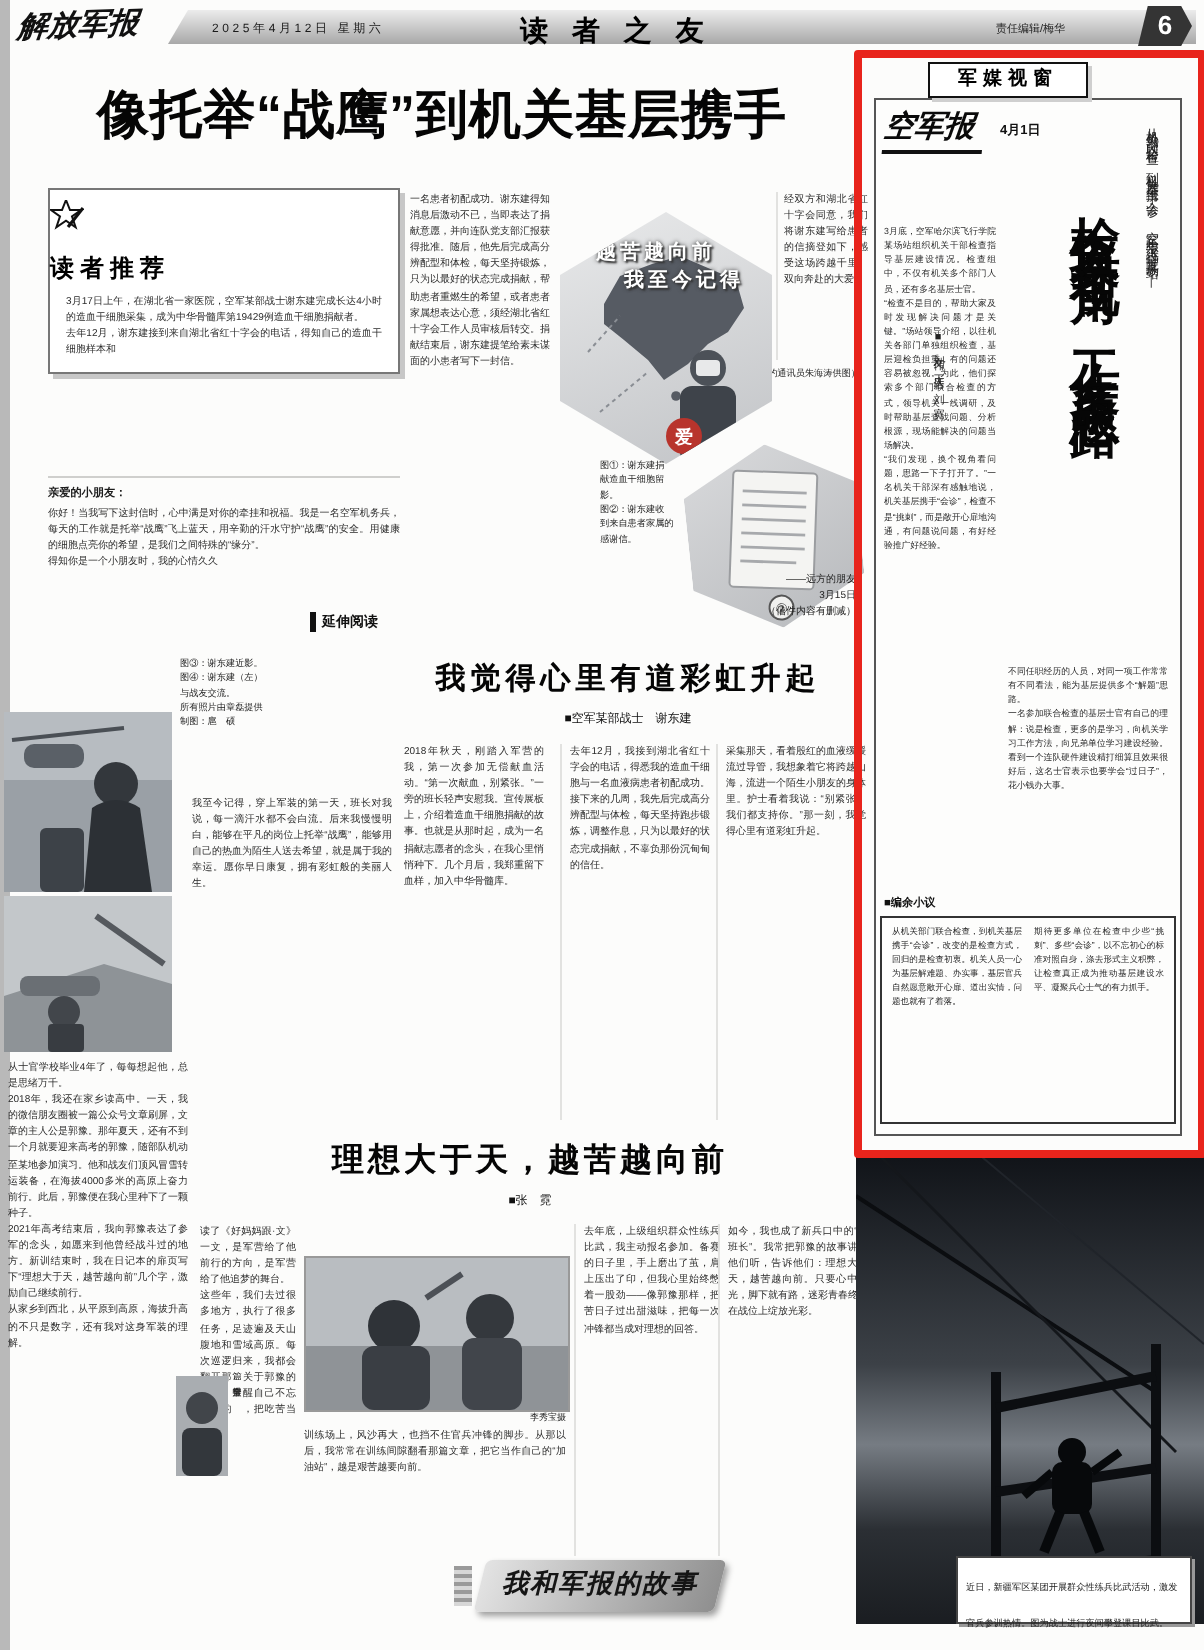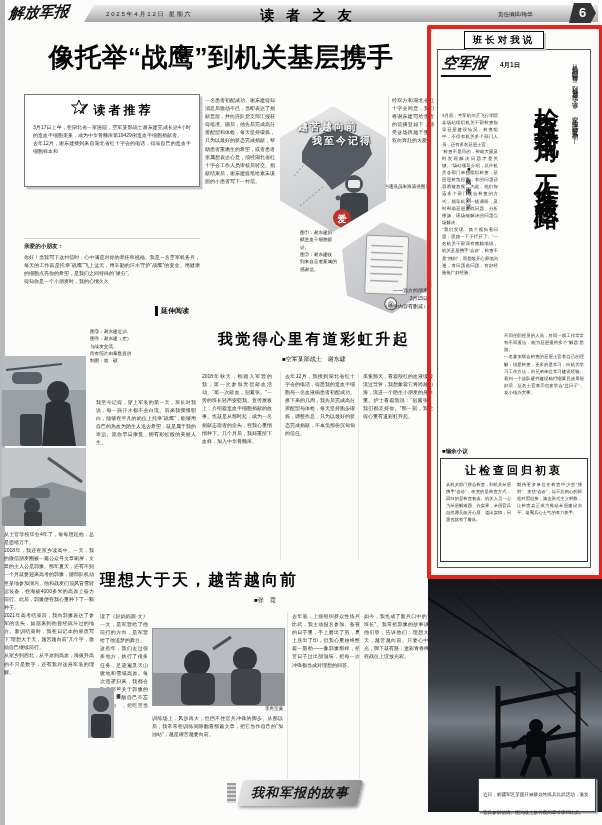--- a/index.html
+++ b/index.html
@@ -29,21 +29,21 @@
 
   <div class="abs" style="left:228px;top:6.5px;width:160px;text-align:center;font-size:14px;font-weight:bold;letter-spacing:4px;color:#000;">读 者 之 友</div>
 
   <div class="abs" style="left:498px;top:10.5px;font-size:5.5px;color:#222;">责任编辑/梅华</div>
 
   <div class="abs" style="left:569px;top:3px;width:27px;height:20px;background:#343434;color:#fff;font-size:13px;font-weight:bold;text-align:center;line-height:20px;clip-path:polygon(18% 0,80% 0,100% 50%,80% 100%,0 100%);">6</div>
 
   <div class="abs" style="left:16px;top:40px;width:410px;text-align:center;font-size:26px;font-weight:900;letter-spacing:0.5px;color:#050505;">像托举“战鹰”到机关基层携手</div>
 
   <div class="abs" style="left:24px;top:94px;width:174px;height:91px;border:1px solid #777;box-shadow:2.5px 2.5px 0 #c7c7c7;background:#fff;">
-    <div style="display:flex;align-items:flex-end;justify-content:center;gap:6px;margin-top:5px;">
+    <div style="display:flex;align-items:flex-start;justify-content:center;gap:6px;margin-top:5px;flex-direction:column;">
       <span style="display:inline-block;">
         <svg width="17" height="15" viewBox="0 0 17 15">
             <polygon points="8,0 10,5 15.5,5 11,8.2 12.8,13.6 8,10.3 3.2,13.6 5,8.2 0.5,5 6,5" fill="#fff" stroke="#111" stroke-width="1"></polygon>
             <line x1="9" y1="13.5" x2="16.5" y2="4" stroke="#111" stroke-width="1.6"></line>
           </svg>
       </span>
       <span style="font-size:12px;font-weight:bold;letter-spacing:3px;color:#000;">读者推荐</span>
     </div>
     <div class="t" style="margin:4px 8px 0 8px;height:52px;white-space:pre-line;">3月17日上午，在湖北省一家医院，空军某部战士谢东建完成长达4小时的造血干细胞采集，成为中华骨髓库第19429例造血干细胞捐献者。
 去年12月，谢东建接到来自湖北省红十字会的电话，得知自己的造血干细胞样本和</div>
@@ -137,21 +137,21 @@
   <div class="abs" style="left:155px;top:306px;font-size:7px;font-weight:bold;color:#111;border-left:3px solid #111;padding-left:3px;">延伸阅读</div>
 
   <div class="abs" style="left:198px;top:330px;width:232px;text-align:center;font-size:15px;font-weight:900;letter-spacing:2.5px;color:#050505;">我觉得心里有道彩虹升起</div>
   <div class="abs" style="left:198px;top:355px;width:232px;text-align:center;font-size:6px;color:#111;">■空军某部战士　谢东建</div>
 
   <div class="abs t" style="left:96px;top:398px;width:100px;height:166px;">我至今记得，穿上军装的第一天，班长对我说，每一滴汗水都不会白流。后来我慢慢明白，能够在平凡的岗位上托举“战鹰”，能够用自己的热血为陌生人送去希望，就是属于我的幸运。愿你早日康复，拥有彩虹般的美丽人生。</div>
   <div class="abs t" style="left:202px;top:372px;width:70px;height:188px;">2018年秋天，刚踏入军营的我，第一次参加无偿献血活动。“第一次献血，别紧张。”一旁的班长轻声安慰我。宣传展板上，介绍着造血干细胞捐献的故事。也就是从那时起，成为一名捐献志愿者的念头，在我心里悄悄种下。几个月后，我郑重留下血样，加入中华骨髓库。</div>
   <div class="abs t colrule" style="left:280px;top:372px;width:70px;height:188px;padding-left:4px;">去年12月，我接到湖北省红十字会的电话，得悉我的造血干细胞与一名血液病患者初配成功。接下来的几周，我先后完成高分辨配型与体检，每天坚持跑步锻炼，调整作息，只为以最好的状态完成捐献，不辜负那份沉甸甸的信任。</div>
   <div class="abs t colrule" style="left:358px;top:372px;width:70px;height:188px;padding-left:4px;">采集那天，看着殷红的血液缓缓流过导管，我想象着它将跨越山海，流进一个陌生小朋友的身体里。护士看着我说：“别紧张，我们都支持你。”那一刻，我觉得心里有道彩虹升起。</div>
 
-  <div class="abs" style="left:100px;top:570px;width:330px;text-align:left;font-size:16px;font-weight:900;letter-spacing:2px;color:#050505;">理想大于天，越苦越向前</div>
+  <div class="abs" style="left:100px;top:570px;width:330px;text-align:center;font-size:16px;font-weight:900;letter-spacing:2px;color:#050505;">理想大于天，越苦越向前</div>
   <div class="abs" style="left:100px;top:596px;width:330px;text-align:center;font-size:6px;color:#111;">■张　霓</div>
 
   <div class="abs t" style="left:4px;top:530px;width:90px;height:292px;white-space:pre-line;">从士官学校毕业4年了，每每想起他，总是思绪万千。
 2018年，我还在家乡读高中。一天，我的微信朋友圈被一篇公众号文章刷屏，文章的主人公是郭豫。那年夏天，还有不到一个月就要迎来高考的郭豫，随部队机动至某地参加演习。他和战友们顶风冒雪转运装备，在海拔4000多米的高原上奋力前行。此后，郭豫便在我心里种下了一颗种子。
 2021年高考结束后，我向郭豫表达了参军的念头，如愿来到他曾经战斗过的地方。新训结束时，我在日记本的扉页写下“理想大于天，越苦越向前”几个字，激励自己继续前行。
 从家乡到西北，从平原到高原，海拔升高的不只是数字，还有我对这身军装的理解。</div>
   <div class="abs t" style="left:100px;top:612px;width:48px;height:206px;white-space:pre-line;">读了《好妈妈跟·文》一文，是军营给了他前行的方向，是军营给了他追梦的舞台。
 这些年，我们去过很多地方，执行了很多任务，足迹遍及天山腹地和雪域高原。每次巡逻归来，我都会翻开那篇关于郭豫的文章，提醒自己不忘来时的路，把吃苦当成长。</div>
 
   <div class="abs" style="left:152px;top:628px;width:131px;height:76px;border:1px solid #999;">
@@ -236,24 +236,23 @@
 
   <div class="abs t" style="left:442px;top:112px;width:56px;height:332px;font-size:4.4px;white-space:pre-line;">3月底，空军哈尔滨飞行学院某场站组织机关干部检查指导基层建设情况。检查组中，不仅有机关多个部门人员，还有多名基层士官。
 “检查不是目的，帮助大家及时发现解决问题才是关键。”场站领导介绍，以往机关各部门单独组织检查，基层迎检负担重，有的问题还容易被忽视。为此，他们探索多个部门联合检查的方式，领导机关一线调研，及时帮助基层查找问题、分析根源，现场能解决的问题当场解决。
 “我们发现，换个视角看问题，思路一下子打开了。”一名机关干部深有感触地说，机关基层携手“会诊”，检查不是“挑刺”，而是敞开心扉地沟通，有问题说问题，有好经验推广好经验。</div>
   <div class="abs t" style="left:504px;top:332px;width:80px;height:112px;font-size:4.4px;white-space:pre-line;">不同任职经历的人员，对同一项工作常常有不同看法，能为基层提供多个“解题”思路。
 一名参加联合检查的基层士官有自己的理解：说是检查，更多的是学习，向机关学习工作方法，向兄弟单位学习建设经验。看到一个连队硬件建设精打细算且效果很好后，这名士官表示也要学会“过日子”，花小钱办大事。</div>
 
   <div class="abs" style="left:442px;top:448px;font-size:5.6px;font-weight:bold;color:#111;">■编余小议</div>
 
   <div class="abs" style="left:440px;top:458px;width:148px;height:104px;border:1px solid #333;background:#fdfdfc;box-sizing:border-box;padding:4px 5px;">
-    <div style="text-align:center;font-size:11px;font-weight:900;letter-spacing:3px;color:#050505;margin-bottom:4px;">让检查回归初衷</div>
     <div style="display:flex;gap:6px;">
       <div class="t" style="width:66px;height:72px;font-size:4.3px;">从机关部门联合检查，到机关基层携手“会诊”，改变的是检查方式，回归的是检查初衷。机关人员一心为基层解难题、办实事，基层官兵自然愿意敞开心扉、道出实情，问题也就有了着落。</div>
       <div class="t" style="width:66px;height:72px;font-size:4.3px;">期待更多单位在检查中少些“挑刺”、多些“会诊”，以不忘初心的标准对照自身，涤去形式主义积弊，让检查真正成为推动基层建设水平、凝聚兵心士气的有力抓手。</div>
     </div>
   </div>
 
-  <div class="abs" style="left:464px;top:31px;width:78px;height:16px;border:1.5px solid #111;background:#fff;text-align:center;line-height:16px;font-size:9.5px;font-weight:bold;letter-spacing:3px;color:#000;box-shadow:2px 2px 0 #cfcfcf;">班长对我说</div>
+  <div class="abs" style="left:464px;top:31px;width:78px;height:16px;border:1.5px solid #111;background:#fff;text-align:center;line-height:16px;font-size:9.5px;font-weight:bold;letter-spacing:3px;color:#000;box-shadow:2px 2px 0 #cfcfcf;">军媒视窗</div>
 
   <div class="abs" style="left:427px;top:25px;width:168px;height:546px;border:4px solid #e8241c;border-radius:2px;pointer-events:none;"></div>
 
 </div>
 
 </body></html>

